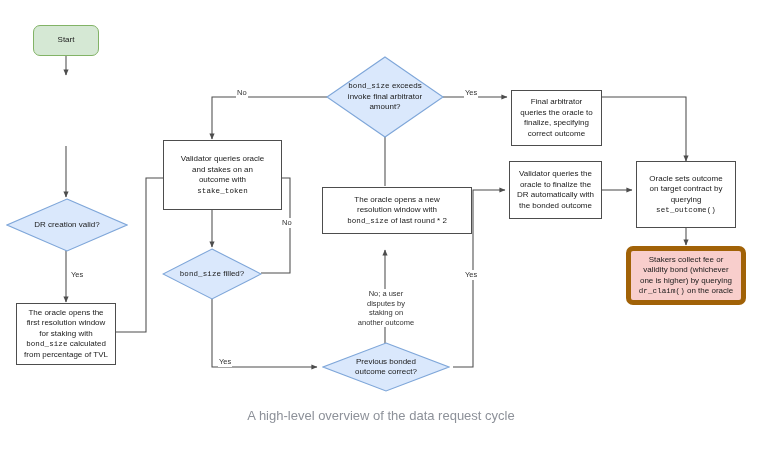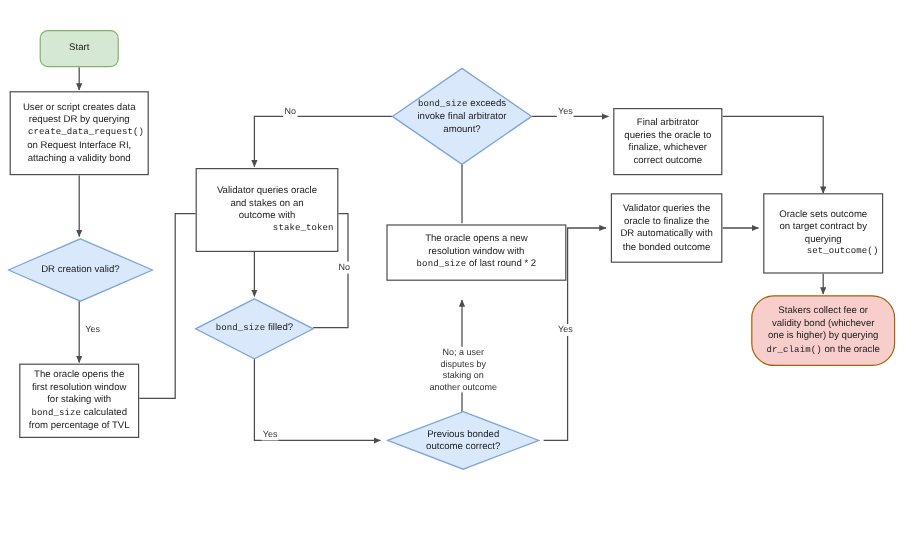--- a/index.html
+++ b/index.html
@@ -44,22 +44,22 @@
     background: #ffffff;
     border: 1px solid #4d4d4d;
   }
   .term {
     background: #d5e8d4;
     border: 1px solid #82b366;
     border-radius: 7px;
   }
   .term-red {
     background: #f8cecc;
-    border: 1px solid #a16207;
-    border-radius: 19px;
+    border: 5px solid #a16207;
+    border-radius: 7px;
   }
   .diamond-wrap {
     position: absolute;
     z-index: 2;
   }
   .diamond-wrap svg {
     position: absolute;
     left: 0;
     top: 0;
     width: 100%;
@@ -78,21 +78,20 @@
     font-size: 8px;
     line-height: 10.5px;
     color: #1a1a1a;
     box-sizing: border-box;
     padding: 0 6px;
   }
   code, .mono {
     font-family: "Liberation Mono", monospace;
     font-size: 7.5px;
     letter-spacing: 0.1px;
-    text-align: right;
   }
   .edge-label {
     position: absolute;
     font-size: 7.5px;
     line-height: 9.5px;
     color: #333333;
     background: #ffffff;
     padding: 0 1px;
     text-align: center;
     z-index: 3;
@@ -155,29 +154,20 @@
       <path d="M602,190 L632,190" marker-end="url(#arrow)"></path>
 
       <path d="M686,228 L686,245" marker-end="url(#arrow)"></path>
     </g>
   </svg>
 
   <div class="node term" style="left:33px; top:25px; width:66px; height:31px;">
     <div class="txt"><span>Start</span></div>
   </div>
 
-  <div class="node proc" style="left:8px; top:76px; width:116px; height:70px;">
-    <div class="txt">
-      <div>User or script creates data</div>
-      <div>request DR by querying</div>
-      <div class="mono">create_data_request()</div>
-      <div>on Request Interface RI,</div>
-      <div>attaching a validity bond</div>
-    </div>
-  </div>
 
   <div class="diamond-wrap" style="left:6px; top:198px; width:122px; height:54px;">
     <svg viewBox="0 0 122 54" preserveAspectRatio="none">
       <polygon points="61,1 121,27 61,53 1,27" fill="#dae8fc" stroke="#7ea6d9" stroke-width="1.1"></polygon>
     </svg>
     <div class="dlabel">
         <span>DR creation valid?</span>
       </div>
   </div>
 
@@ -239,21 +229,21 @@
         <div>Previous bonded</div>
         <div>outcome correct?</div>
       </div>
     </div>
   </div>
 
   <div class="node proc" style="left:511px; top:67px; width:91px; height:56px;margin-top:23px;">
     <div class="txt">
       <div>Final arbitrator</div>
       <div>queries the oracle to</div>
-      <div>finalize, whichever</div>
+      <div>finalize, specifying</div>
       <div>correct outcome</div>
     </div>
   </div>
 
   <div class="node proc" style="left:509px; top:161px; width:93px; height:58px;">
     <div class="txt" style="text-align:center; padding:0 4px;">
       <div>Validator queries the</div>
       <div>oracle to finalize the</div>
       <div>DR automatically with</div>
       <div>the bonded outcome</div>
@@ -290,14 +280,15 @@
 
   <div class="edge-label" style="left:464px; top:270px;">Yes</div>
 
   <div class="edge-label multi" style="left:348px; top:265px;margin-top:24px;">
     <div>No; a user</div>
     <div>disputes by</div>
     <div>staking on</div>
     <div>another outcome</div>
   </div>
 
+  <div class="caption">A high-level overview of the data request cycle</div>
 
 </div>
 
 </body></html>

